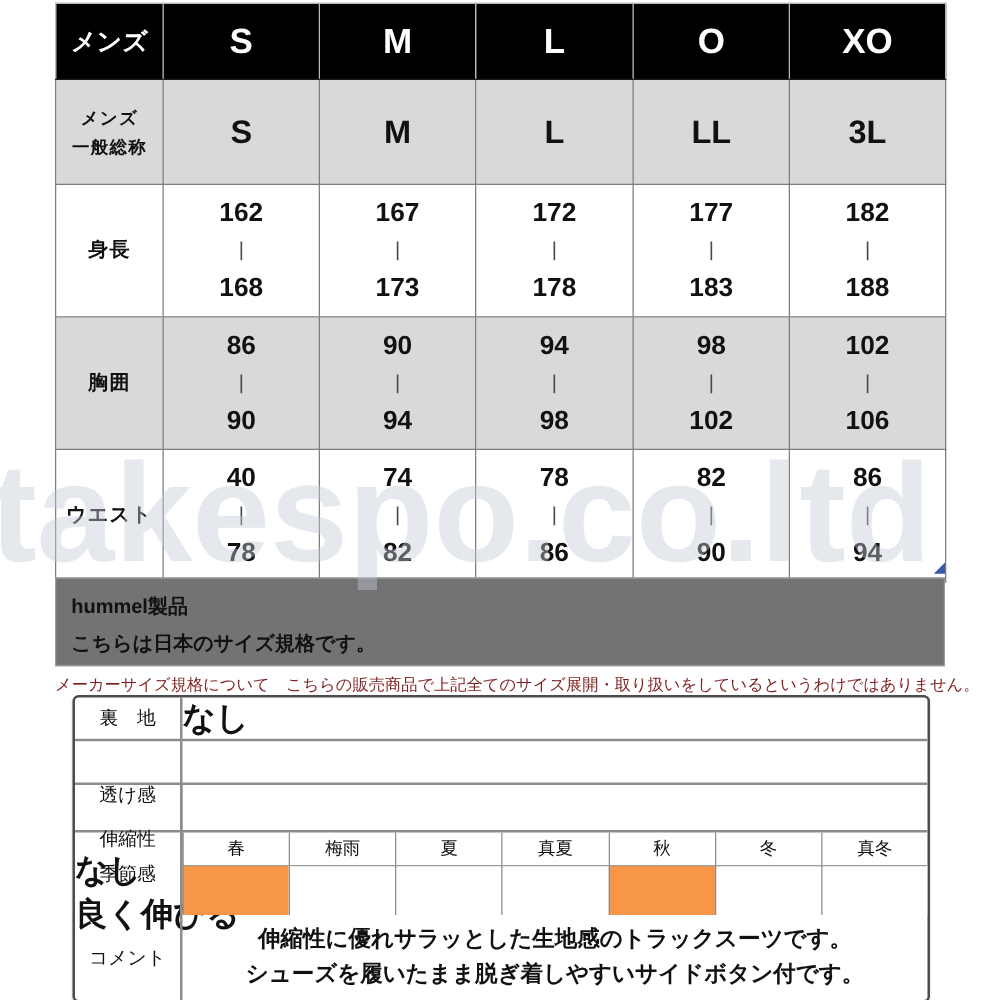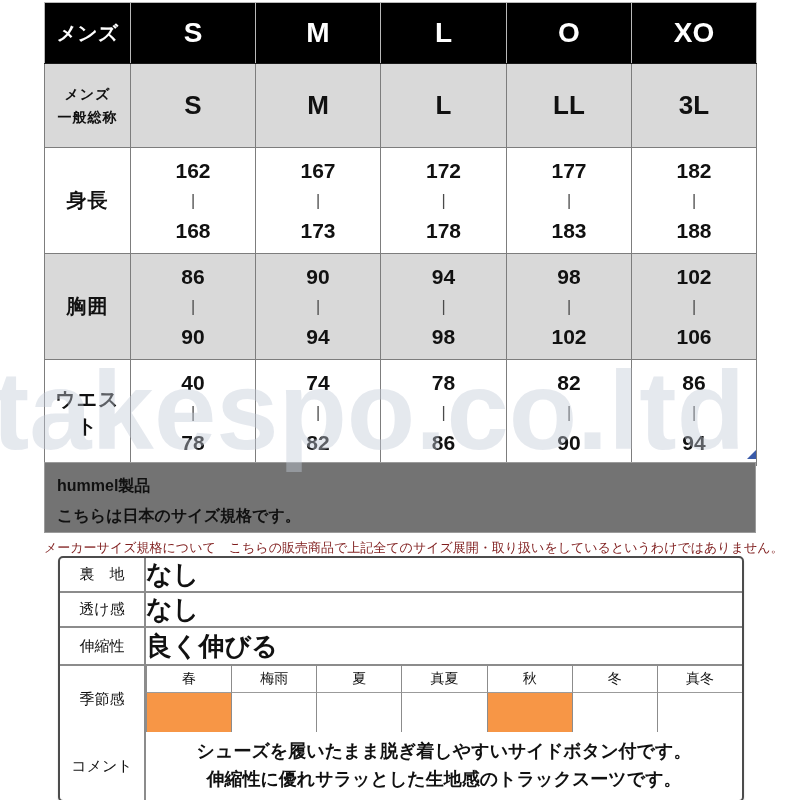--- a/index.html
+++ b/index.html
@@ -19,21 +19,21 @@
   }
   .size-table thead th{
     background:#000;color:#fff;font-weight:bold;font-size:28px;
     border-color:#b9b9b9 #b9b9b9 #1a1a1a #b9b9b9;height:60px;
   }
   .size-table thead th.corner{font-size:20px;}
   .size-table tr.general-row td{background:#d9d9d9;height:83px;font-weight:bold;font-size:26px;}
   .size-table tr.general-row td.rowlabel{font-size:14px;line-height:1.6;}
   .size-table tr.measure-row td{height:105px;font-weight:bold;}
   .size-table tr.measure-row.alt td{background:#d9d9d9;}
-  .size-table td.rowlabel{font-weight:bold;font-size:20px;letter-spacing:1px;}
+  .size-table td.rowlabel{font-weight:bold;font-size:16px;letter-spacing:1px;}
   .range{
     display:flex;flex-direction:column;justify-content:space-between;align-items:center;
     height:81px;padding:12px 0;font-size:21px;font-weight:bold;line-height:1;
   }
   .range .sep{font-size:16px;font-weight:400;color:#4a4a4a;}
 
   
   .corner-marker{
     position:absolute;left:747px;top:450px;width:0;height:0;z-index:6;
     border-right:9px solid #3a5ba9;border-top:9px solid transparent;
@@ -52,21 +52,21 @@
     font-size:13px;color:#7f1d1d;white-space:nowrap;
   }
 
   
   .spec-table{
     position:absolute;left:58px;top:556px;width:686px;box-sizing:border-box;
     border:2px solid #4c4c4c;border-radius:5px;background:#fff;overflow:hidden;
     box-shadow:0 2px 2px rgba(0,0,0,0.18);
   }
   .spec-row{display:flex;align-items:stretch;}
-  .spec-row + .spec-row{border-top:2px solid #8c8c8c;}
+  .spec-row + .spec-row{border-top:2px solid #8c8c8c;flex-direction:column;}
   .spec-label{
     width:86px;flex:0 0 86px;display:flex;align-items:center;justify-content:center;
     font-size:15px;color:#111;border-right:2px solid #8c8c8c;box-sizing:border-box;
     text-align:left;
   }
   .spec-value{
     flex:1;display:flex;align-items:center;
     font-size:26px;font-weight:bold;
   }
   .row-simple{height:33px;}
@@ -296,22 +296,22 @@
       <div class="season-swatch"></div>
       <div class="season-swatch"></div>
       <div class="season-swatch active"></div>
       <div class="season-swatch"></div>
       <div class="season-swatch"></div>
     </div>
 
     <div class="spec-row comment-row">
       <div class="spec-label">コメント</div>
       <div class="comment-body">
+        <div>伸縮性に優れサラッとした生地感のトラックスーツです。</div>
         <div>シューズを履いたまま脱ぎ着しやすいサイドボタン付です。</div>
-        <div>伸縮性に優れサラッとした生地感のトラックスーツです。</div>
       </div>
     </div>
 
   </div>
 
   <div class="watermark">takespo.co.ltd</div>
 
 </div>
 
 </body></html>

